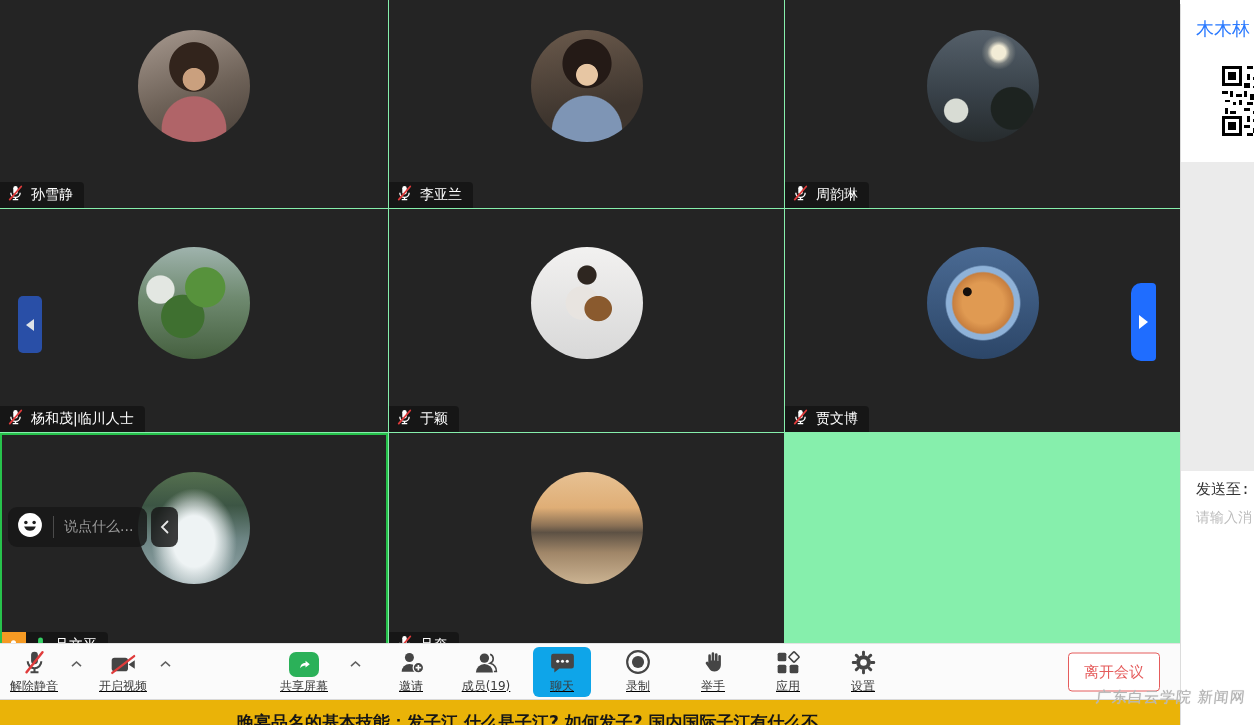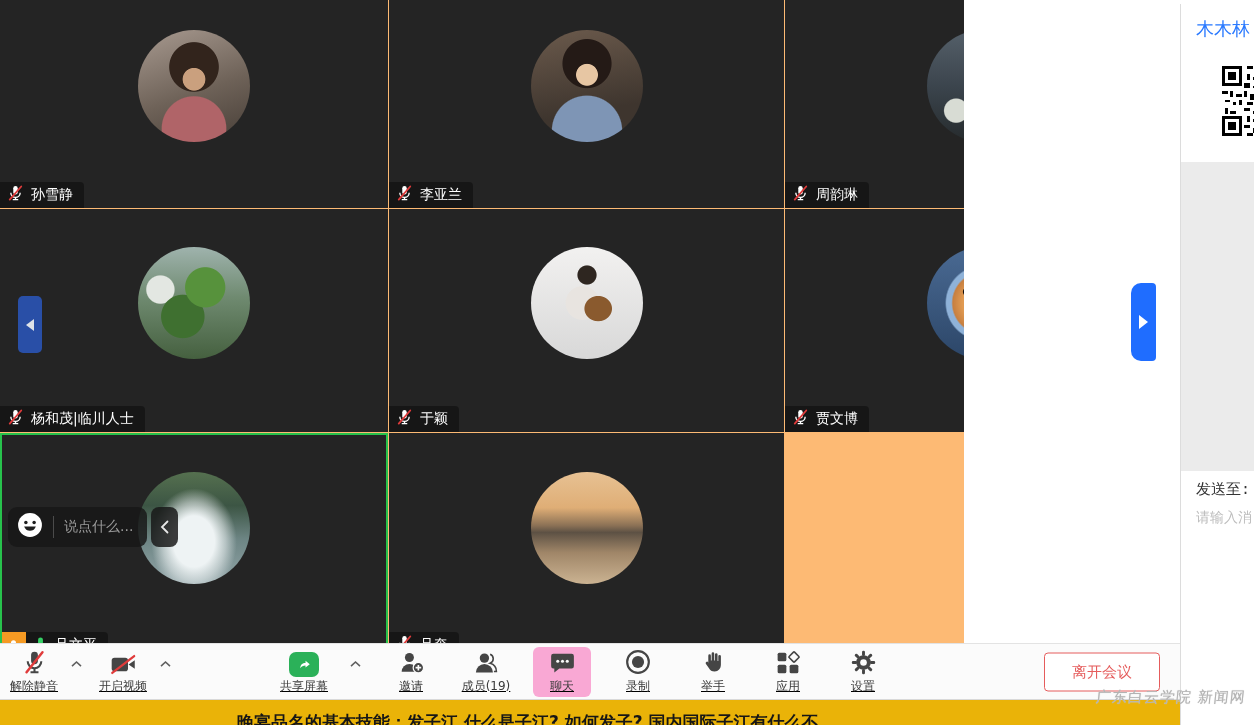--- a/index.html
+++ b/index.html
@@ -2,23 +2,23 @@
 <html><head>
 <meta charset="utf-8">
 <style>
   * { box-sizing: border-box; margin: 0; padding: 0; }
   html,body { width:1254px; height:725px; overflow:hidden; background:#fff;
     font-family:"DejaVu Sans","Liberation Sans",sans-serif; }
   body { position:relative; }
 
   
   .stage { position:absolute; left:0; top:0; width:1180px; height:725px; }
-  .grid { position:absolute; left:0; top:0; width:964px; height:643px;
+  .grid { position:absolute; left:0; top:0; width:1180px; height:643px;
     display:grid; grid-template-columns:388px 395px 395px; grid-template-rows:208px 223px 225px;
-    gap:1px; background:#fdba74; overflow:hidden; }
+    gap:1px; background:#86efac; overflow:hidden; }
   .tile { position:relative; background:#242424; display:flex; align-items:center; justify-content:center; overflow:hidden; }
   .tile.active { border:2px solid #27c24c; }
   .avatar { width:112px; height:112px; border-radius:50%; margin-bottom:36px; flex:none; }
 
   .av1 { background:
     radial-gradient(circle at 50% 44%, #caa07e 0 13%, rgba(0,0,0,0) 14%),
     radial-gradient(circle at 50% 33%, #32241c 0 26%, rgba(0,0,0,0) 27%),
     radial-gradient(circle at 50% 88%, #b06468 0 28%, rgba(0,0,0,0) 29%),
     linear-gradient(160deg,#a89a90,#6e6258 55%,#473e37); }
   .av2 { background:
@@ -94,25 +94,25 @@
 
   
   .toolbar { position:absolute; left:0; top:643px; width:1180px; height:57px; background:#fbfbfb;
     border-top:1px solid #e3e3e3; border-bottom:1px solid #d9d9d9; z-index:6; }
   .tb-group-left { position:absolute; left:6px; top:0; height:100%; display:flex; align-items:center; gap:10px; }
   .tb-group-mid { position:absolute; left:276px; top:0; height:100%; display:flex; align-items:center; gap:19px; }
   .tb-btn { min-width:56px; height:100%; display:flex; flex-direction:column; align-items:center; justify-content:center; cursor:default;text-decoration:underline; }
   .tb-btn .ic { height:26px; display:flex; align-items:flex-end; justify-content:center; }
   .tb-label { font-size:12px; color:#3a3a3a; margin-top:3px; white-space:nowrap; }
   .tb-chevron { margin:0 2px 16px -2px; display:flex; }
-  .tb-btn.chat-active { background:#f9a8d4; border-radius:6px; min-width:58px; height:50px; align-self:center; }
+  .tb-btn.chat-active { background:#0ea5e9; border-radius:6px; min-width:58px; height:50px; align-self:center; }
   .share-ic { width:26px; height:21px; background:#2bb159; border-radius:5px; display:flex; align-items:center; justify-content:center; box-shadow:0 0 0 2px #2bb159; }
   .share-stand { width:11px; height:3px; background:#454545; border-radius:1px; margin:3px auto 0; }
   .leave-btn { position:absolute; right:20px; top:50%; transform:translateY(-50%); background:#fff; border:1px solid #e55c5c;
-    color:#e55c5c; font-size:15px; padding:9px 27px; border-radius:4px; font-family:inherit; }
+    color:#e55c5c; font-size:15px; padding:9px 15px; border-radius:4px; font-family:inherit; }
 
   
   .caption-strip { position:absolute; left:0; top:700px; width:1254px; height:25px; background:#eab308; overflow:hidden; z-index:5; }
   .caption-text { position:absolute; left:237px; top:11px; font-size:17px; font-weight:600; color:#161616; white-space:nowrap; }
 
   
   .watermark { position:absolute; left:1096px; top:688px; z-index:9; color:#b3b3b3; font-size:15px; letter-spacing:1px;
     transform:skewX(-6deg); white-space:nowrap; text-shadow:0 0 1px #cfcfcf; }
 
   

